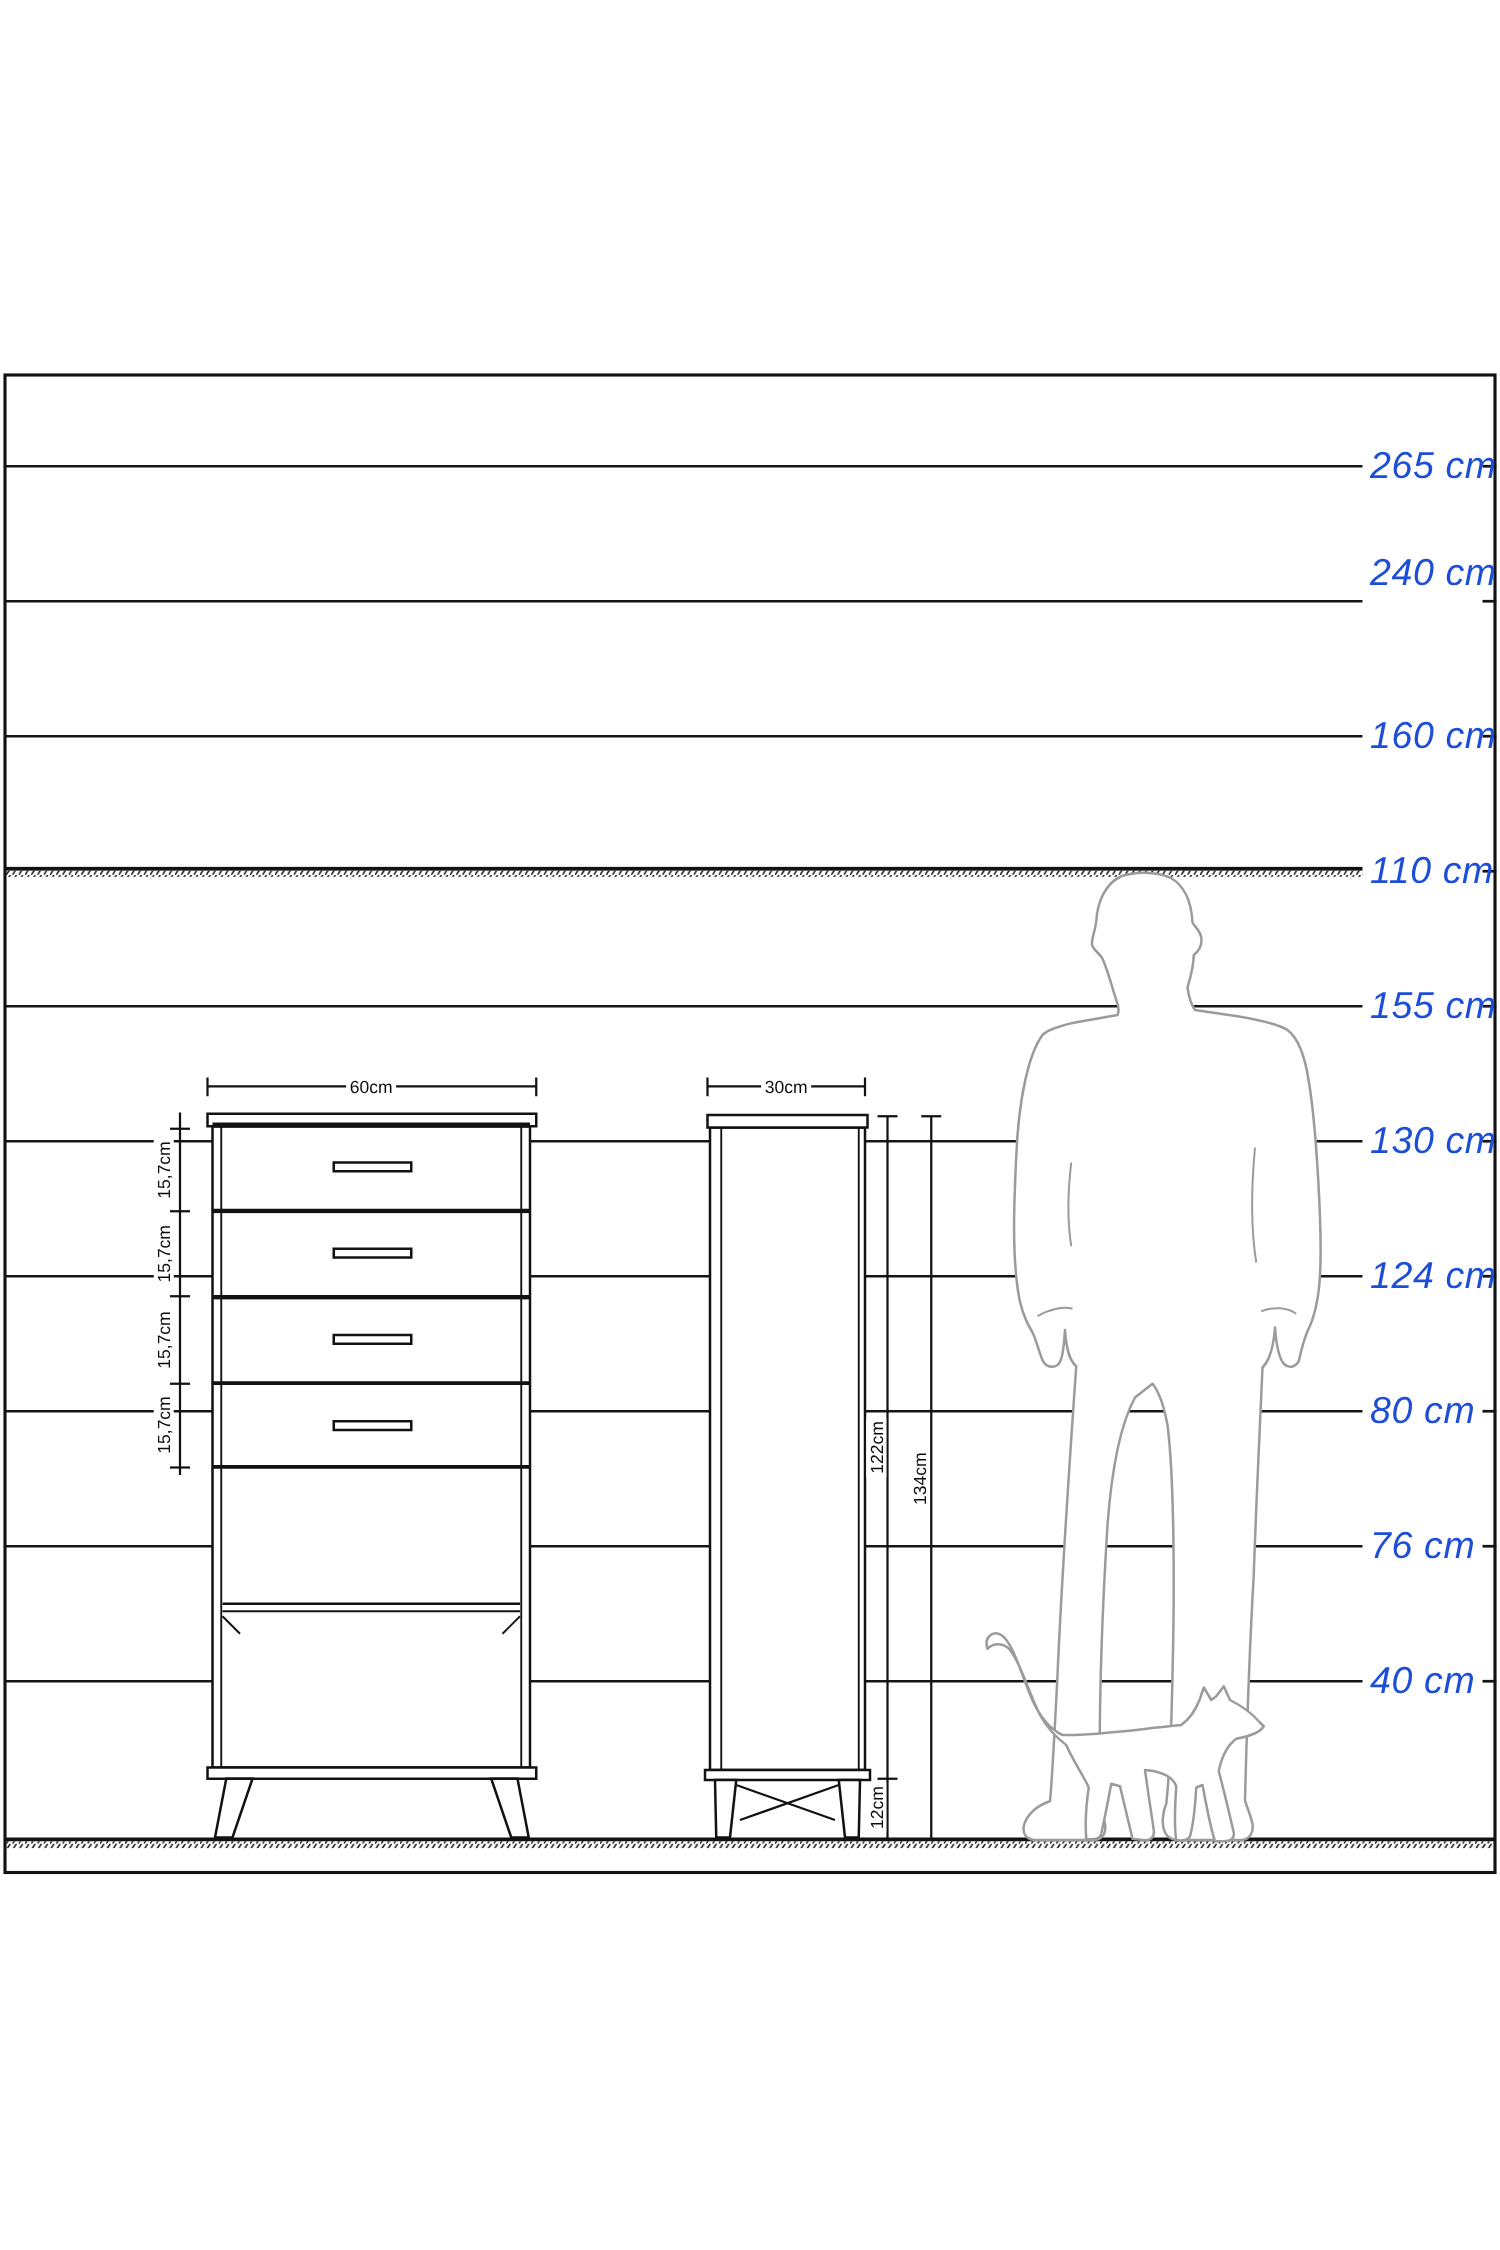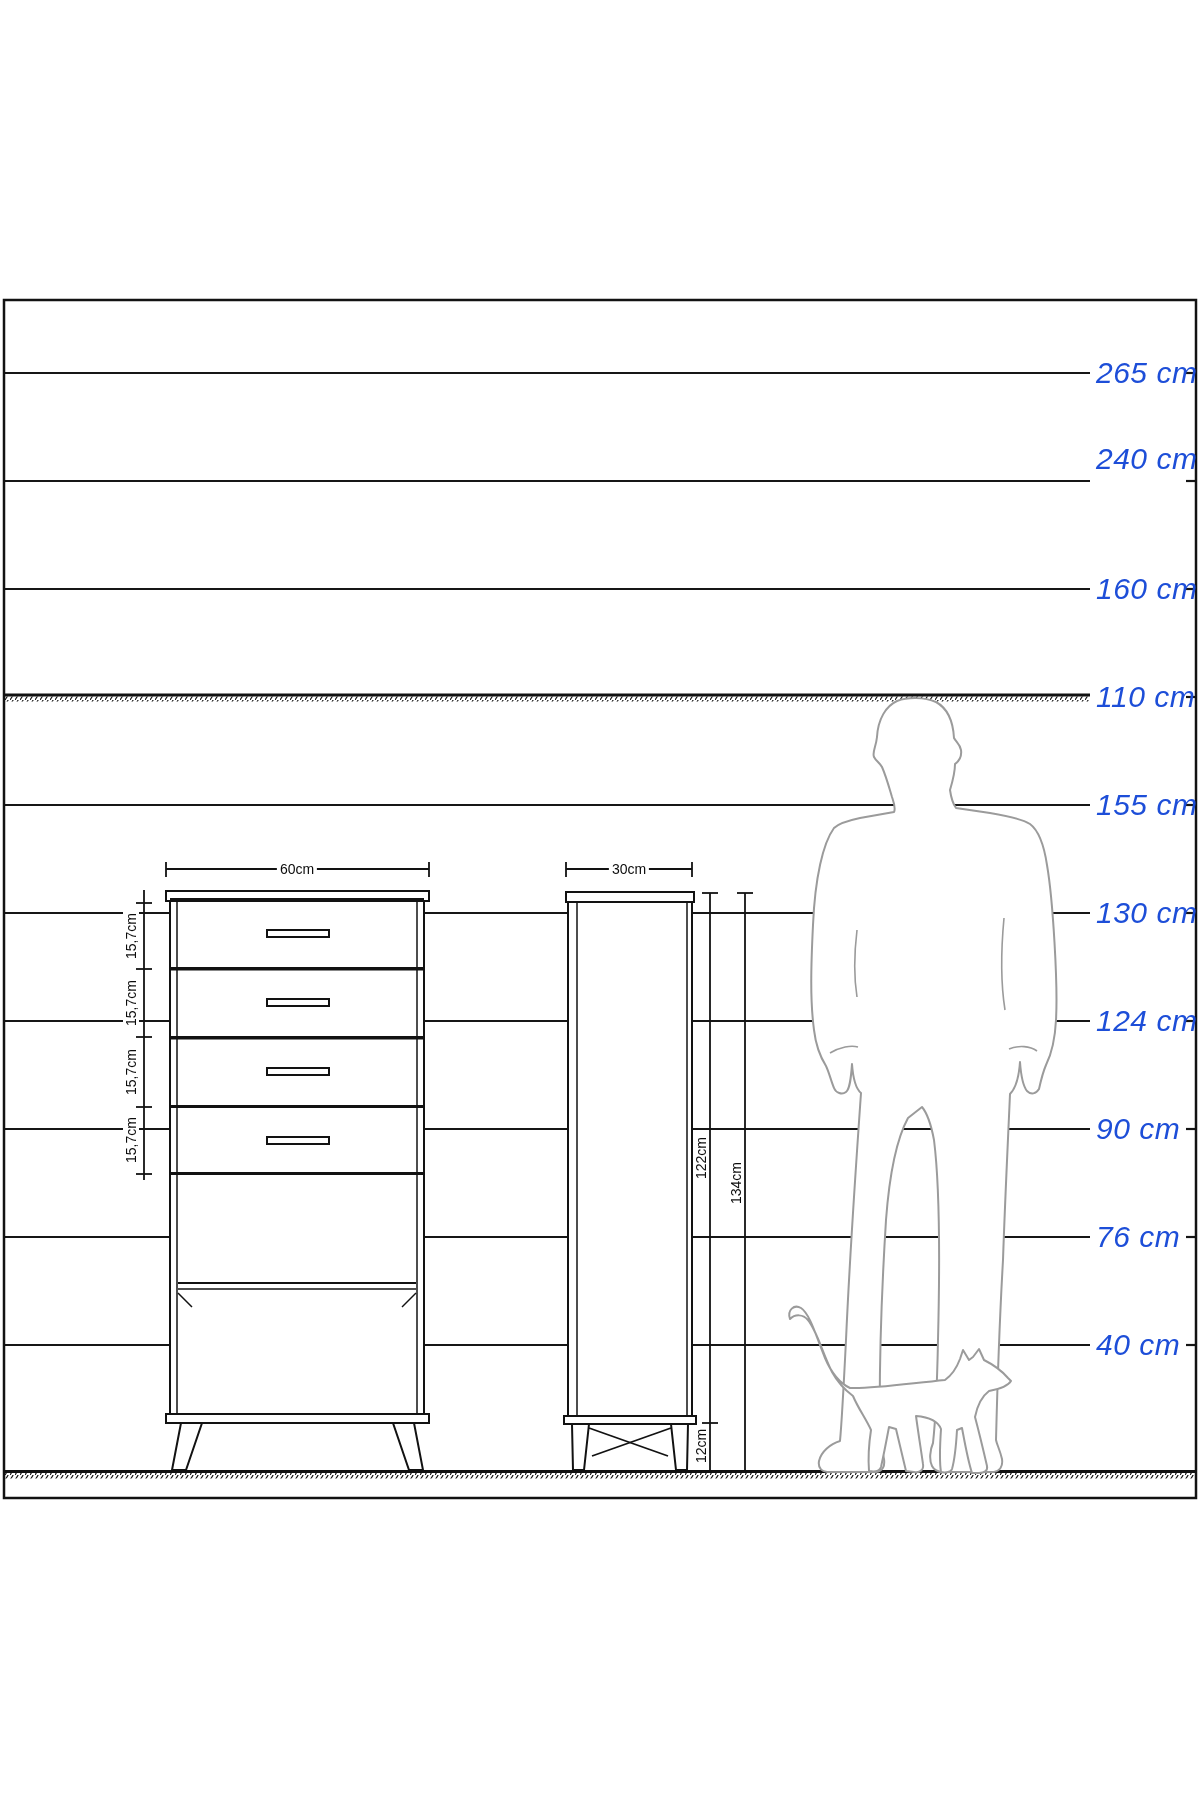--- a/index.html
+++ b/index.html
@@ -227,21 +227,21 @@
     <rect x="4" y="300" width="1192" height="1198" fill="none" stroke="#121212" stroke-width="2.5"></rect>
   </svg>
 
   <div class="scale-label" style="top:358px">265 cm</div>
   <div class="scale-label" style="top:444px">240 cm</div>
   <div class="scale-label" style="top:574px">160 cm</div>
   <div class="scale-label" style="top:682px">110 cm</div>
   <div class="scale-label" style="top:790px">155 cm</div>
   <div class="scale-label" style="top:898px">130 cm</div>
   <div class="scale-label" style="top:1006px">124 cm</div>
-  <div class="scale-label" style="top:1114px">90 cm</div>
+  <div class="scale-label" style="top:1114px">80 cm</div>
   <div class="scale-label" style="top:1222px">76 cm</div>
   <div class="scale-label" style="top:1330px">40 cm</div>
 
   <div class="dim-label" style="left:297px;top:869px">60cm</div>
   <div class="dim-label" style="left:629px;top:869px">30cm</div>
 
   <div class="dim-label rot" style="left:131px;top:936px">15,7cm</div>
   <div class="dim-label rot" style="left:131px;top:1003px">15,7cm</div>
   <div class="dim-label rot" style="left:131px;top:1072px">15,7cm</div>
   <div class="dim-label rot" style="left:131px;top:1140px">15,7cm</div>

